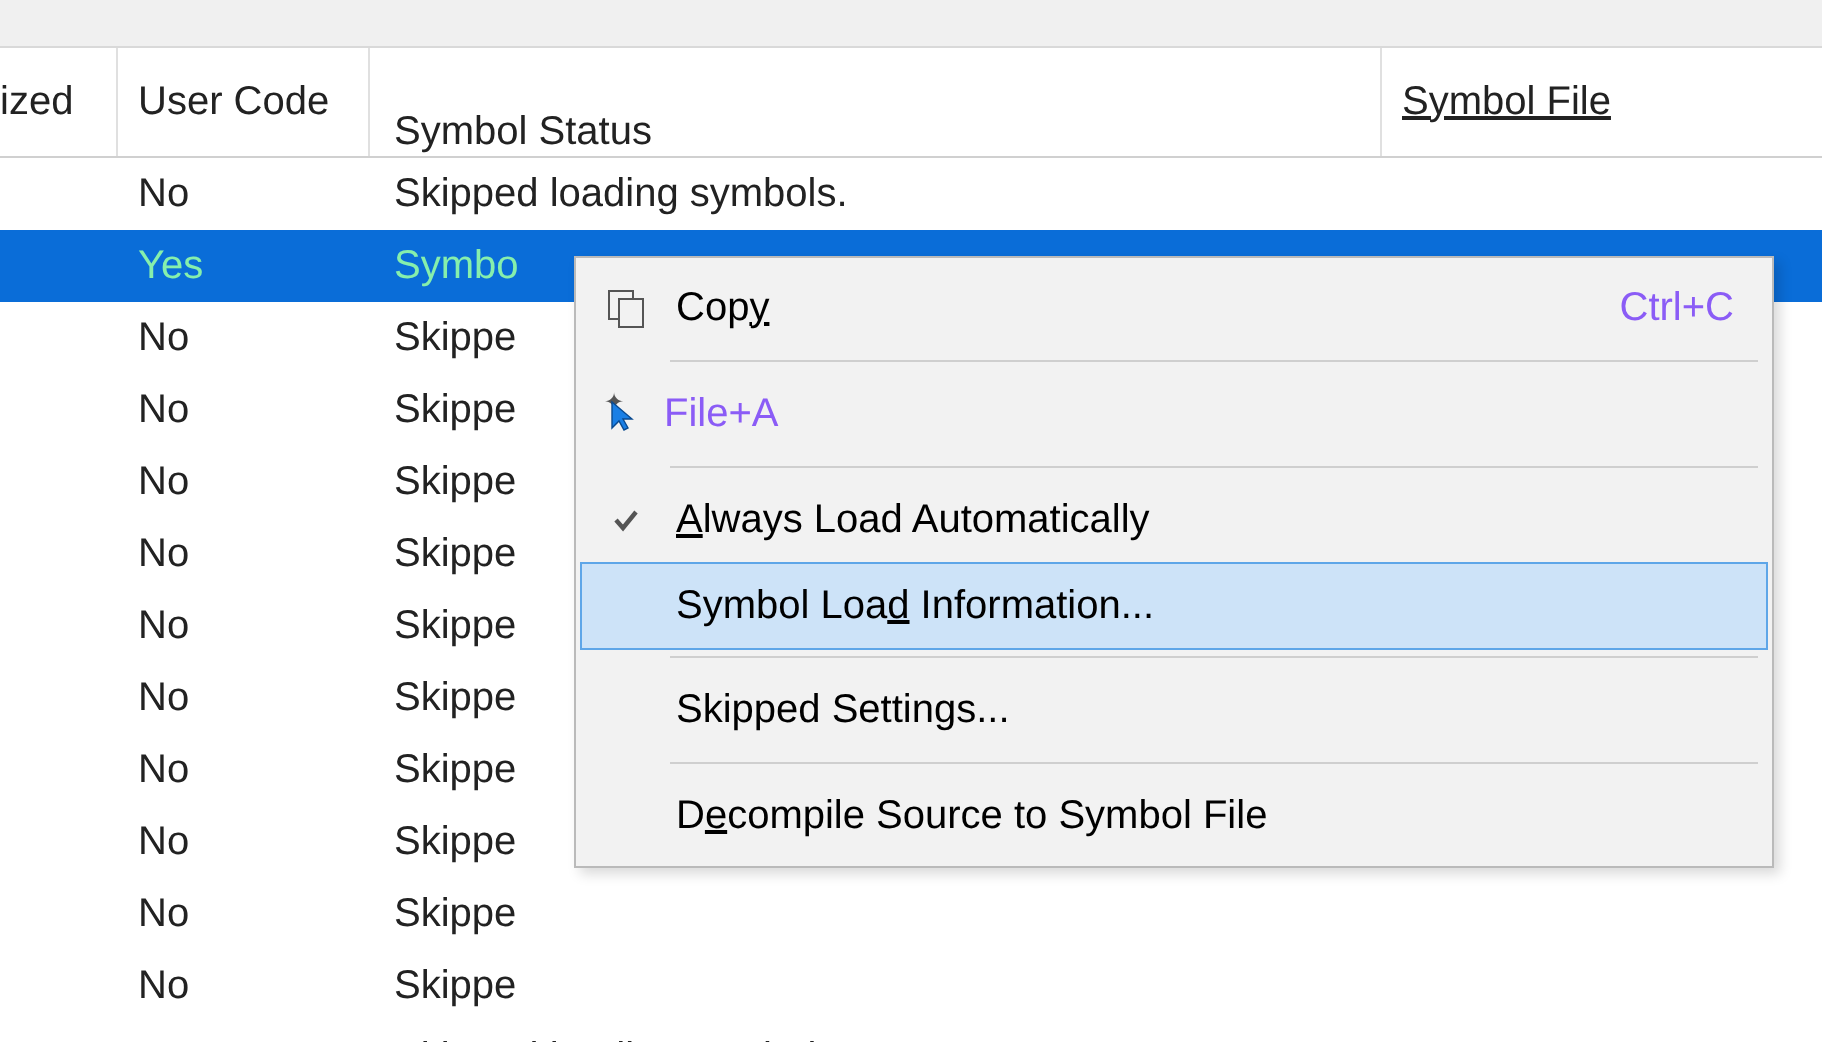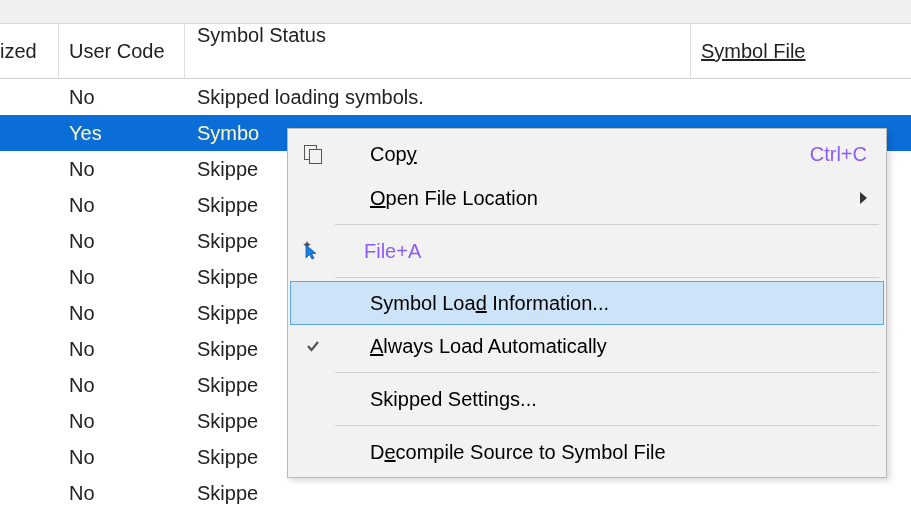--- a/index.html
+++ b/index.html
@@ -22,38 +22,38 @@
     display: flex;
     height: 55px;
     align-items: center;
     border-bottom: 1px solid #d0d0d0;
     background: #fff;
     font-weight: 400;
     color: #222;
   }
   .col-ized { width: 59px; padding-left: 0; border-right: 1px solid #e0e0e0; height:100%; display:flex; align-items:center; }
   .col-user { width: 126px; padding-left: 10px; border-right: 1px solid #e0e0e0; height:100%; display:flex; align-items:center;text-align:center; }
-  .col-status { flex: 1; padding-left: 12px; border-right: 1px solid #e0e0e0; height:100%; display:flex; align-items:flex-start; min-width:0;}
+  .col-status { flex: 1; padding-left: 12px; border-right: 1px solid #e0e0e0; height:100%; display:flex; align-items:flex-end; min-width:0;}
   .col-file { width: 220px; padding-left: 10px; height:100%; display:flex; align-items:center;text-decoration:underline; }
 
   .row {
     display: flex;
     height: 36px;
     align-items: center;
     white-space: nowrap;
     overflow: hidden;
   }
   .row .c-ized { width: 59px; padding-left: 0; }
   .row .c-user { width: 126px; padding-left: 10px; }
   .row .c-status { flex: 1; padding-left: 12px; overflow:hidden; }
   .row .c-file { width: 220px; padding-left: 10px; overflow:hidden;}
 
   .row.selected {
     background: #0a6dd8;
-    color: #fef9c3;
+    color: #86efac;
   }
 
   
   .context-menu {
     position: absolute;
     left: 287px;
     top: 128px;
     width: 600px;
     background: #f2f2f2;
     border: 1px solid #bababa;
@@ -61,21 +61,20 @@
     padding: 3px 3px;
     color: #000;
     font-size: 20px;
   }
   .menu-item {
     display: flex;
     align-items: center;
     height: 44px;
     padding: 0 10px 0 3px;
     position: relative;
-    gap: 32px;
   }
   .menu-item.hovered {
     background: #cde3f8;
     border: 1px solid #5ea6e8;
     height: 44px;
     margin: -1px;
   }
   .menu-icon {
     width: 38px;
     display: flex;
@@ -236,53 +235,48 @@
 <div class="context-menu">
   <div class="menu-item">
     <span class="menu-icon">
       <span class="copy-icon">
           <span class="back"></span>
           <span class="front"></span>
         </span>
     </span>
     <span class="menu-label">Cop<span class="underline">y</span></span>
     <span class="menu-shortcut">Ctrl+C</span>
-  </div>
-  <div class="menu-item">
-    <span class="menu-icon"></span>
-    <span class="menu-label"><span class="underline">O</span>pen File Location</span>
-    <span class="submenu-arrow"></span>
   </div>
   <div class="menu-sep"></div>
   <div class="menu-item">
     <span class="menu-icon">
       <span class="cursor-icon">
         <span class="sparkle">✦</span>
         <svg width="14" height="16" viewBox="0 0 14 16">
             <path d="M1 1 L1 14 L4.5 10.5 L7 15 L9 14 L6.5 9.5 L11 9.5 Z" fill="#1a7fe5" stroke="#0a4a90" stroke-width="0.7"></path>
           </svg>
       </span>
     </span>
     <span class="menu-shortcut">File+A</span>
   </div>
   <div class="menu-sep"></div>
-  <div class="menu-item hovered">
-    <span class="menu-icon"></span>
-    <span class="menu-label">Symbol Loa<span class="underline">d</span> Information...</span>
-  </div>
   <div class="menu-item">
     <span class="menu-icon">
       <span class="check-icon">
           <svg width="16" height="16" viewBox="0 0 16 16">
             <path d="M3 8 L6.5 12 L13 4" fill="none" stroke="#555" stroke-width="2.2"></path>
           </svg>
         </span>
     </span>
     <span class="menu-label"><span class="underline">A</span>lways Load Automatically</span>
   </div>
+  <div class="menu-item hovered">
+    <span class="menu-icon"></span>
+    <span class="menu-label">Symbol Loa<span class="underline">d</span> Information...</span>
+  </div>
   <div class="menu-sep"></div>
   <div class="menu-item">
     <span class="menu-icon"></span>
     <span class="menu-label">Skipped Settings...</span>
   </div>
   <div class="menu-sep"></div>
   <div class="menu-item">
     <span class="menu-icon"></span>
     <span class="menu-label">D<span class="underline">e</span>compile Source to Symbol File</span>
   </div>

